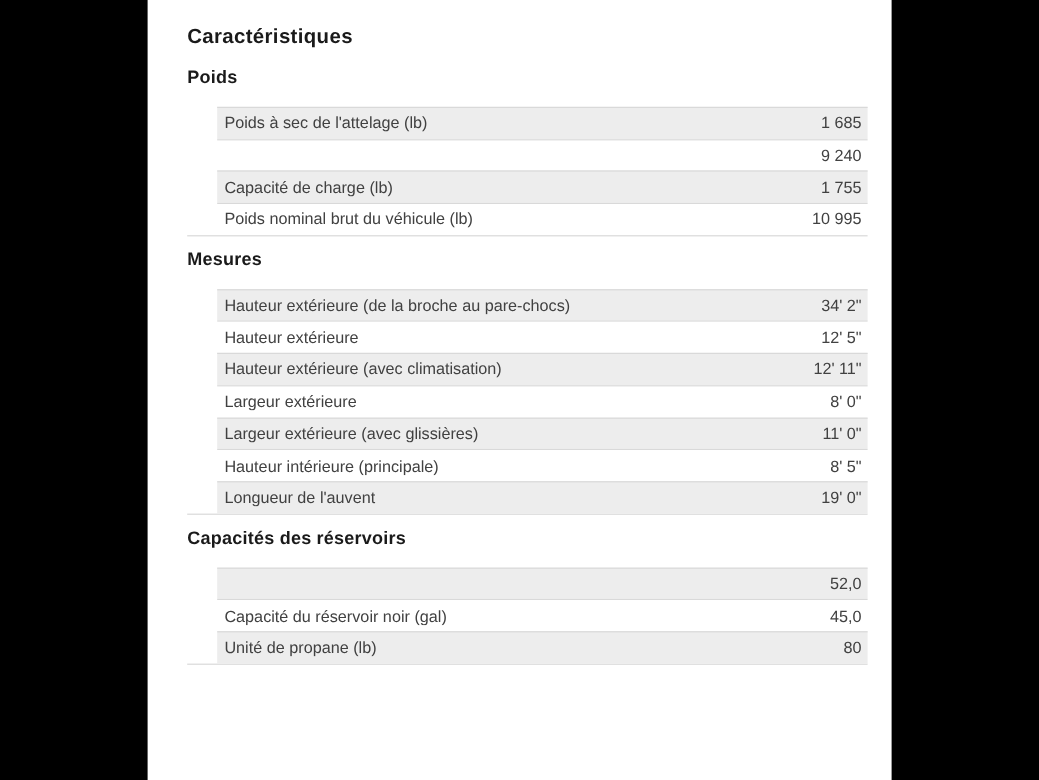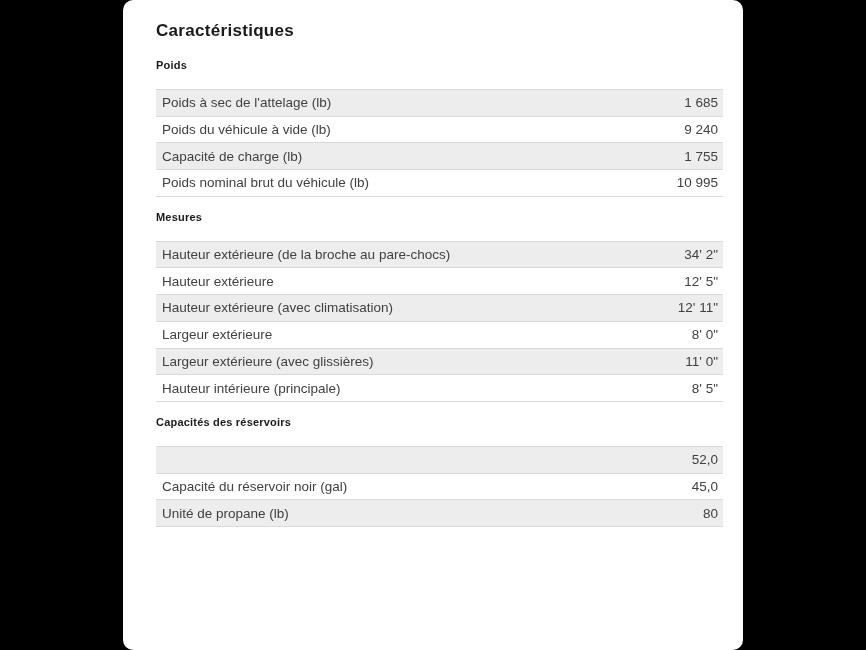--- a/index.html
+++ b/index.html
@@ -26,48 +26,48 @@
   }
   .panel {
     position: absolute;
     left: 123px;
     top: 0;
     width: 620px;
     height: 650px;
     background: var(--panel-bg);
     padding: 22px 20px 0 33px;
     overflow: hidden;
-    border-radius: 10px;
   }
   h1.page-title {
     margin: 0 0 19px 0;
     font-size: 17px;
     line-height: 17px;
     font-weight: 700;
     letter-spacing: 0.3px;
     color: var(--heading-color);
   }
   h2.section-heading {
     margin: 13px 0 17px 0;
-    font-size: 11px;
+    font-size: 15px;
     line-height: 14px;
     font-weight: 700;
     letter-spacing: 0.2px;
     color: var(--heading-color);
   }
   .spec-table {
     border-bottom: 1px solid var(--row-border);
   }
   .spec-row {
     display: flex;
     align-items: center;
     height: 26.7px;
     border-top: 1px solid var(--row-border);
     font-size: 13.5px;
     color: var(--text-color);
+    margin-left: 25px;
   }
   .spec-row:nth-child(odd) {
     background: var(--row-alt-bg);
   }
   .row-label {
     padding-left: 6px;
     white-space: nowrap;
     overflow: hidden;
   }
   .row-value {
@@ -85,21 +85,20 @@
   <div id="sections">
   <section class="spec-section">
     <h2 class="section-heading">Poids</h2>
     <div class="spec-table">
   <div class="spec-row">
     <span class="row-label">Poids à sec de l'attelage (lb)</span>
     <span class="row-value">1 685</span>
   </div>
 
   <div class="spec-row">
-    <span class="row-label">Poids du véhicule à vide (lb)</span>
     <span class="row-value">9 240</span>
   </div>
 
   <div class="spec-row">
     <span class="row-label">Capacité de charge (lb)</span>
     <span class="row-value">1 755</span>
   </div>
 
   <div class="spec-row">
     <span class="row-label">Poids nominal brut du véhicule (lb)</span>
@@ -136,20 +135,24 @@
     <span class="row-label">Largeur extérieure (avec glissières)</span>
     <span class="row-value">11' 0"</span>
   </div>
 
   <div class="spec-row">
     <span class="row-label">Hauteur intérieure (principale)</span>
     <span class="row-value">8' 5"</span>
   </div>
 
 
+  <div class="spec-row">
+    <span class="row-label">Longueur de l'auvent</span>
+    <span class="row-value">19' 0"</span>
+  </div>
 </div>
   </section>
 
   <section class="spec-section">
     <h2 class="section-heading">Capacités des réservoirs</h2>
     <div class="spec-table">
   <div class="spec-row">
     <span class="row-value">52,0</span>
   </div>
 

